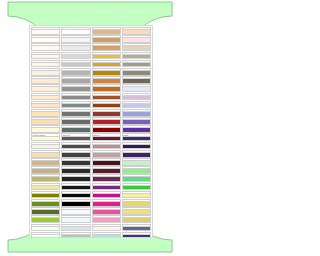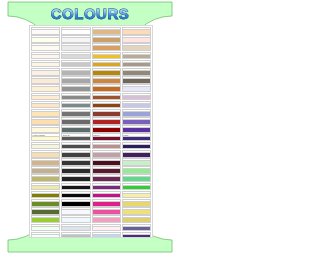--- a/index.html
+++ b/index.html
@@ -129,33 +129,20 @@
                L 172 252
                L 8 252
                L 8 240
                A 46 46 0 0 0 54 194
                L 54 62
                A 46 46 0 0 0 8 16
                Z" fill="#c4ffc4" stroke="#6fbf6f" stroke-width="0.8"></path>
     </svg>
   </div>
 
-  <div id="title-area">
-    <svg id="title-svg" width="92" height="20" viewBox="0 0 184 40" xmlns="http://www.w3.org/2000/svg">
-      <defs>
-        <linearGradient id="tgrad" x1="0" y1="0" x2="0" y2="1">
-          <stop offset="0%" stop-color="#d6ecff"></stop>
-          <stop offset="38%" stop-color="#8ec4f0"></stop>
-          <stop offset="62%" stop-color="#3a86d8"></stop>
-          <stop offset="100%" stop-color="#1a5fae"></stop>
-        </linearGradient>
-      </defs>
-      <text id="title-text" x="92" y="30" text-anchor="middle" font-family="Liberation Sans, sans-serif" font-size="30" font-weight="bold" letter-spacing="1" fill="url(#tgrad)" stroke="#0b3f87" stroke-width="1.6" paint-order="stroke">COLOURS</text>
-    </svg>
-  </div>
 
   <div id="panel" style="background: rgb(255, 255, 255);">
     <div id="grid">
         <div class="col">
           <div class="cell">
             <div class="cell-label">Snow</div>
             <div class="cell-swatch" style="background-color: rgb(255, 250, 250);"></div>
           </div>
           <div class="cell">
             <div class="cell-label">Ivory</div>

